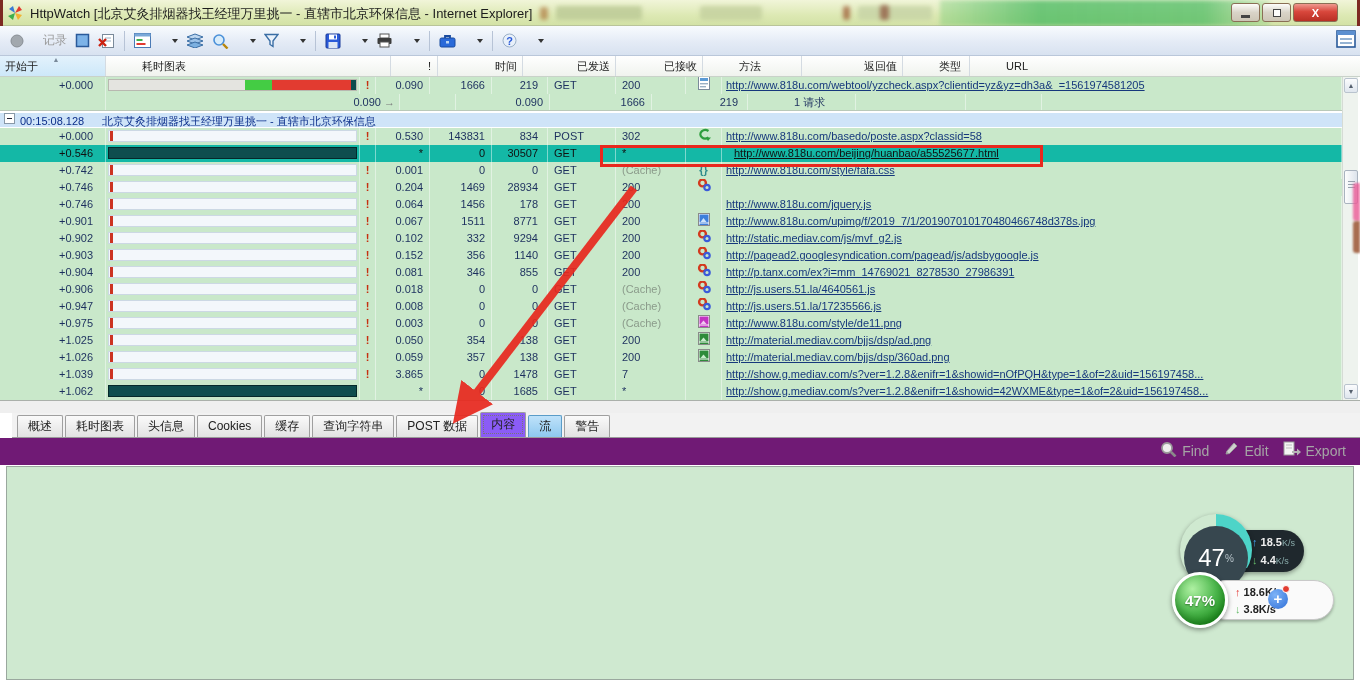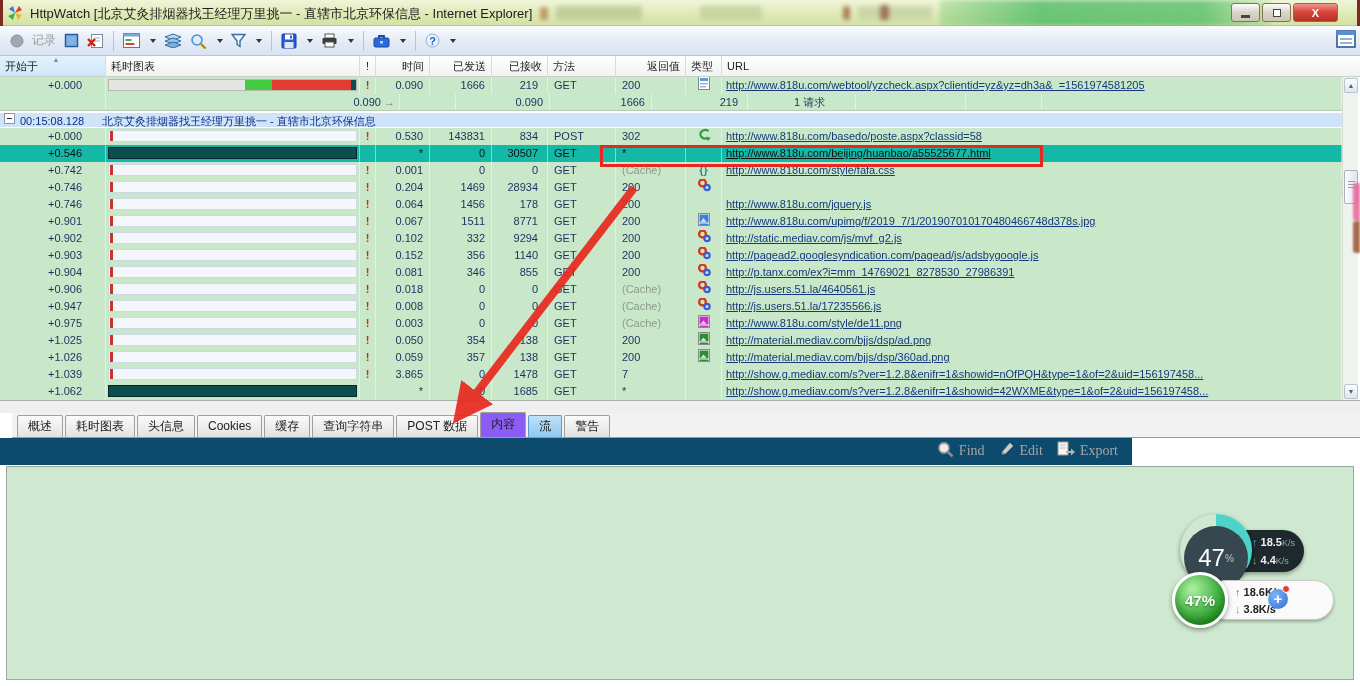--- a/index.html
+++ b/index.html
@@ -19,53 +19,53 @@
     background:linear-gradient(#fdfdfb,#d9d4c8 50%,#cdc6b6); display:flex; align-items:center; justify-content:center;
     font-size:11px; color:#333; font-weight:bold; }
   .win-btn.close { background:linear-gradient(#ef9a8f,#d8473c 45%,#b92f24); color:#fff; }
   .minimize-glyph { width:9px; height:3px; background:#444; margin-top:8px; }
   .restore-glyph { width:8px; height:8px; border:1.5px solid #444; background:#fdfdfb; }
 
   
   .toolbar { position:absolute; left:0; top:26px; width:1360px; height:30px;
     background:linear-gradient(#f8fbfe,#e4ebf6 55%,#d8e2f0); border-bottom:1px solid #bac7da;
     display:flex; align-items:center; padding-left:6px; }
-  .tb-item { display:flex; align-items:center; gap:8px; padding:3px 4px; border-radius:2px; }
+  .tb-item { display:flex; align-items:center; gap:19px; padding:3px 4px; border-radius:2px; }
   .tb-sep { width:1px; height:20px; background:#b7c3d6; margin:0 5px; }
   .dd { width:0; height:0; border-left:3.5px solid transparent; border-right:3.5px solid transparent;
     border-top:4px solid #333; margin-left:2px; }
   .record-label { color:#9a9a9a; font-size:12px; }
   .tb-right { position:absolute; right:4px; top:4px; }
 
   
   .grid { position:absolute; left:0; top:56px; width:1360px; height:344px; background:#fff; font-size:11px; }
   .grid-header { display:flex; height:21px; background:linear-gradient(#ffffff,#f0f3ee);
-    border-bottom:1px solid #c9d2c9; color:#1c1c1c; }
+    border-bottom:1px solid #c9d2c9; color:#1c1c1c;gap:31px; }
   .grid-header > div { border-right:1px solid #d4dbe2; display:flex; align-items:center; padding:0 5px; position:relative; }
   .grid-header .num { justify-content:flex-end; }
   .hdr-sorted { background:linear-gradient(#e3f2fc,#cde8f9); }
   .sort-arrow { position:absolute; top:0; left:50%; font-size:7px; color:#7a8a9a; line-height:7px; }
   .rows { position:relative; width:1342px; }
   .row { display:flex; height:17px; line-height:17px; background:#c9e8ca; color:#1c2f5e; }
   .row > div { border-right:1px solid rgba(255,255,255,.45); overflow:hidden; white-space:nowrap; }
   .row.selected { background:#14b8a6; color:#111; }
   .row.group-row { background:#cfe4f8; color:#0b2e8a; border-top:2px solid #fff; border-bottom:1px solid #fff; }
   .row.summary-row { border-bottom:1px solid #b9c9b9;gap:40px; }
-  .c-started { width:106px; text-align:right; padding-right:23px; }
+  .c-started { width:106px; text-align:right; padding-right:12px; }
   .c-chart { width:254px; position:relative; }
   .c-warn { width:16px; text-align:center; color:#c62f10; font-weight:bold; }
   .c-time { width:54px; text-align:right; padding-right:6px; }
   .c-sent { width:62px; text-align:right; padding-right:6px; }
   .c-recv { width:56px; text-align:right; padding-right:9px; }
   .c-method { width:68px; padding-left:6px; }
   .c-result { width:70px; padding-left:6px; }
   .c-type { width:36px; display:flex; align-items:center; justify-content:center; }
   .c-url { flex:1; padding-left:4px; }
   .url-text { color:#16387c; text-decoration:underline; }
-  .row.selected .url-text { color:#111; }
+  .row.selected .url-text { color:#111;margin-left:8px; }
   .muted { color:#8b9b8b; }
   .bar { position:absolute; left:2px; right:2px; top:2px; height:12px; }
   .bar.track { background:#f3f7fb; border:1px solid #ccd8e4; }
   .bar.track .sliver { position:absolute; left:1px; top:0; width:3px; height:10px; background:#cc3322; }
   .bar.solid { background:#0e4d4e; border:1px solid #05282a; }
   .bar.multi { display:flex; border:1px solid #b8b8b0; }
   .bar.multi span { height:100%; }
   .chart-label { position:absolute; right:4px; top:0; color:#1c2f5e; }
   .chart-label .arr { color:#7a7a7a; }
   .collapse-box { display:inline-block; width:11px; height:11px; border:1px solid #8898a8; background:#fff;
@@ -81,21 +81,21 @@
     border:1px solid #a9b3bf; border-radius:2px; }
   .sb-thumb::after { content:""; position:absolute; left:3px; top:13px; width:7px; height:1px; background:#98a2ae; box-shadow:0 3px 0 #98a2ae,0 -3px 0 #98a2ae; }
 
   
   .splitter { position:absolute; left:0; top:400px; width:1360px; height:13px; background:#efefef; border-top:1px solid #aab0aa; }
   .tabbar { position:absolute; left:0; top:413px; width:1360px; height:25px; background:#f2f2f2; border-bottom:1px solid #9a9a9a; padding-left:5px; display:flex; align-items:flex-end;margin-left:12px; }
   .tab { height:22px; line-height:20px; padding:0 10px; margin-right:2px; font-size:12px; color:#222;
     background:linear-gradient(#fafafa,#e2e2e2); border:1px solid #9f9f9f; border-bottom:none; border-radius:2px 2px 0 0; }
   .tab.active { background:#8b5cf6; height:25px; line-height:23px; position:relative; z-index:2; outline:1px dotted #777; outline-offset:-4px; }
   .tab.highlight { background:linear-gradient(#bfe2fa,#8ec8ef); border-color:#5a9cc8; }
-  .detail-toolbar { position:absolute; left:0; top:438px; width:1132px; height:27px; background:#0c4a6e;font-family:Liberation Serif, serif; }
+  .detail-toolbar { position:absolute; left:0; top:438px; width:1360px; height:27px; background:#701a75; }
   .actions { position:absolute; right:14px; top:3px; display:flex; gap:14px; }
   .action { display:flex; align-items:center; gap:5px; color:#a5a5a5; font-size:14px; }
   .content-panel { position:absolute; left:6px; top:466px; width:1348px; height:214px; background:#cfe9d0; border:1px solid #9aa89e; }
 
   
   .red-rect { position:absolute; left:600px; top:145px; width:443px; height:22px; border:3px solid #e8281e; z-index:30; }
   .anno-svg { position:absolute; left:0; top:0; width:1360px; height:686px; pointer-events:none; z-index:31; }
 
   
   .gauge-dark-wrap { position:absolute; left:1180px; top:514px; z-index:40; }

